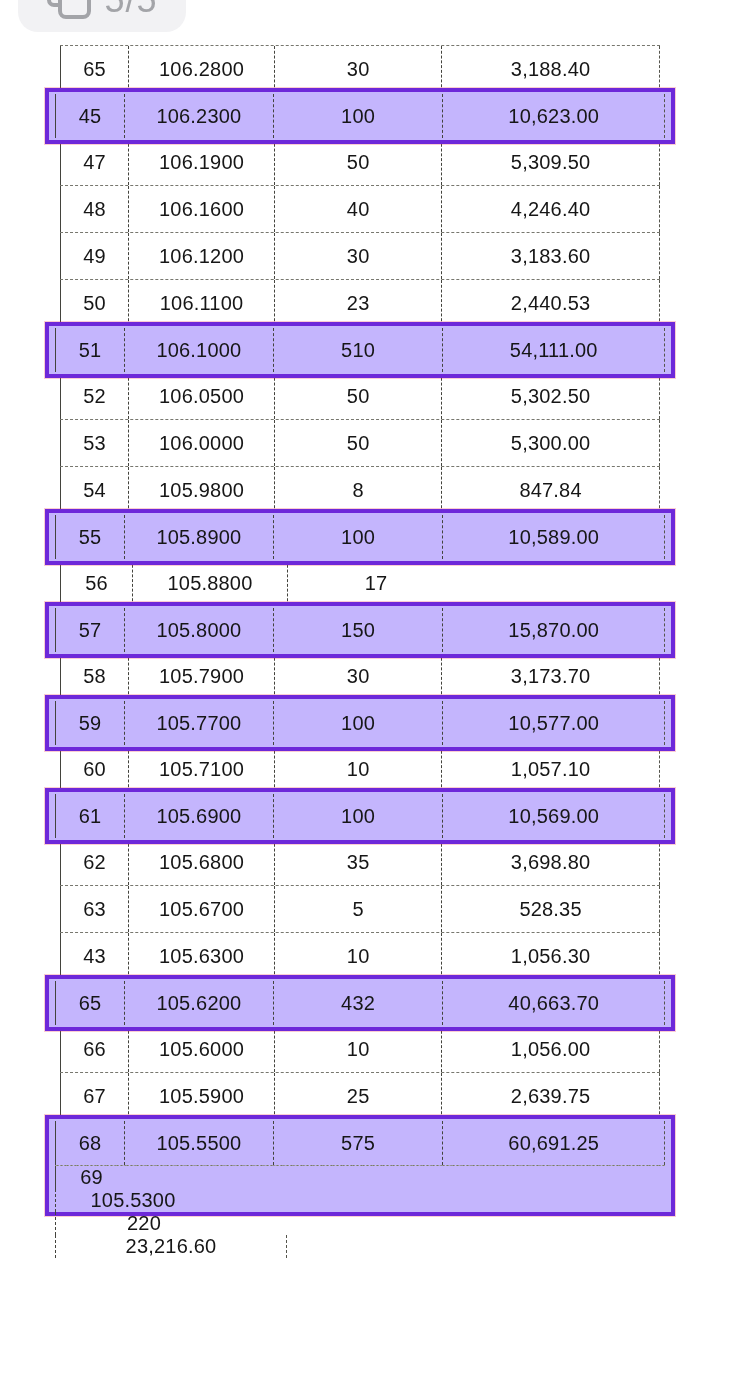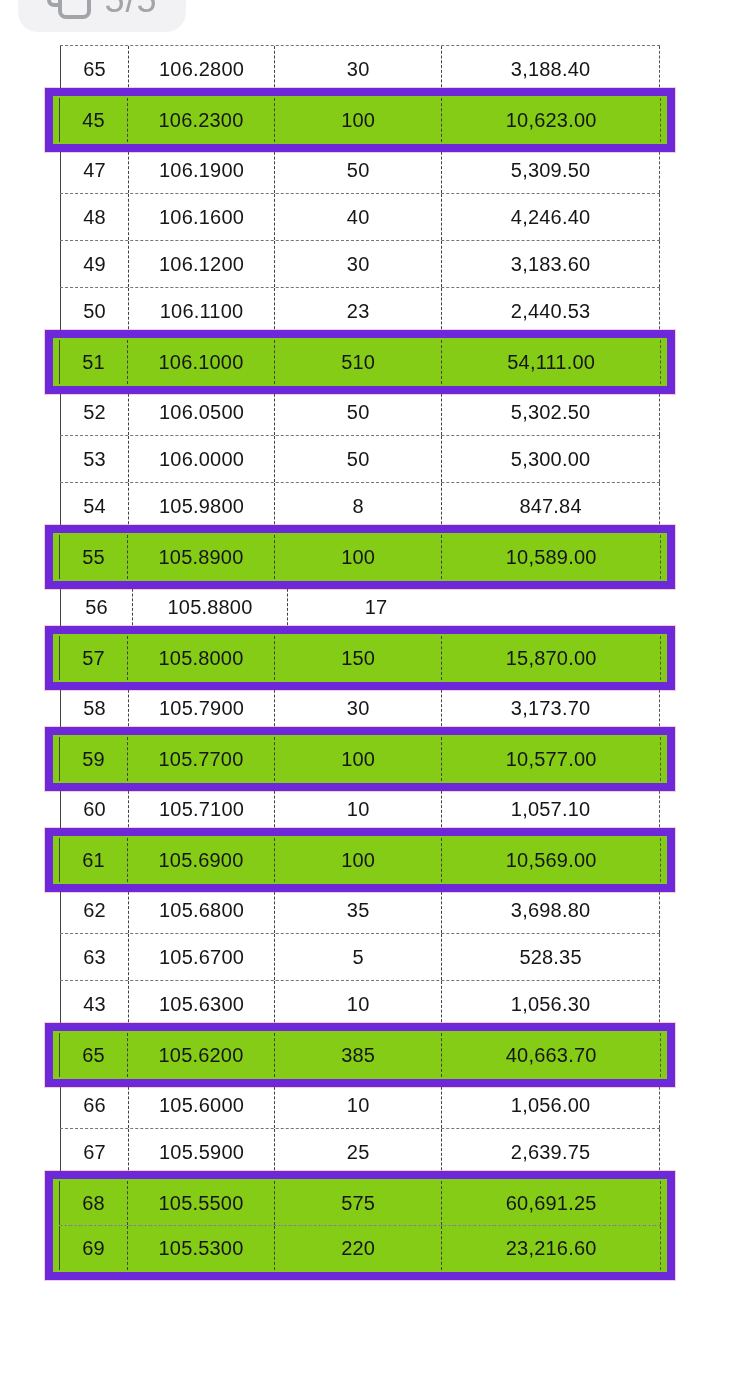--- a/index.html
+++ b/index.html
@@ -64,31 +64,31 @@
   }
   .c0 { width: 72px;  border-left: 1px solid #43433d; }
   .c1 { width: 155px; border-left: 1px dashed #43433d; }
   .c2 { width: 177px; border-left: 1px dashed #43433d; }
   .c3 { width: 232px; border-left: 1px dashed #43433d; border-right: 1px dashed #55554d; }
 
   
   .hl {
     position: relative;
     z-index: 2;
-    background: #84cc16;
-    border: 8px solid #6d28d9;
+    background: #c4b5fd;
+    border: 4px solid #6d28d9;
     margin: -5px -15px -5px -15px;
     padding: 2px 6px;
     box-shadow: 0 0 0 1px rgba(241,51,74,0.25);
   }
   .hl .row { height: 44px; }
   .hl .row:last-child { border-bottom: none; }
   .hl .row:first-child { border-top: none; }
   
-  .hl .row + .row { border-top: 1px dotted #9a9a90; margin-top: -1px; }
+  .hl .row + .row { border-top: 1px dotted #9a9a90; margin-top: -1px; flex-direction: column; }
 </style>
 </head>
 <body>
 
 <div class="badge">
   <span>
     <svg width="46" height="40" viewBox="0 0 46 40" fill="none">
       <rect x="3" y="3" width="28" height="22" rx="5" stroke="#a3a4a8" stroke-width="4"></rect>
       <rect x="14" y="12" width="29" height="25" rx="6" stroke="#a3a4a8" stroke-width="4" fill="#f2f2f4"></rect>
     </svg>
@@ -225,21 +225,21 @@
     <div class="row">
       <div class="cell c0">43</div>
       <div class="cell c1">105.6300</div>
       <div class="cell c2">10</div>
       <div class="cell c3">1,056.30</div>
     </div>
     <div class="hl">
       <div class="row">
         <div class="cell c0">65</div>
         <div class="cell c1">105.6200</div>
-        <div class="cell c2">385</div>
+        <div class="cell c2">432</div>
         <div class="cell c3">40,663.70</div>
       </div>
     </div>
     <div class="row">
       <div class="cell c0">66</div>
       <div class="cell c1">105.6000</div>
       <div class="cell c2">10</div>
       <div class="cell c3">1,056.00</div>
     </div>
     <div class="row">

